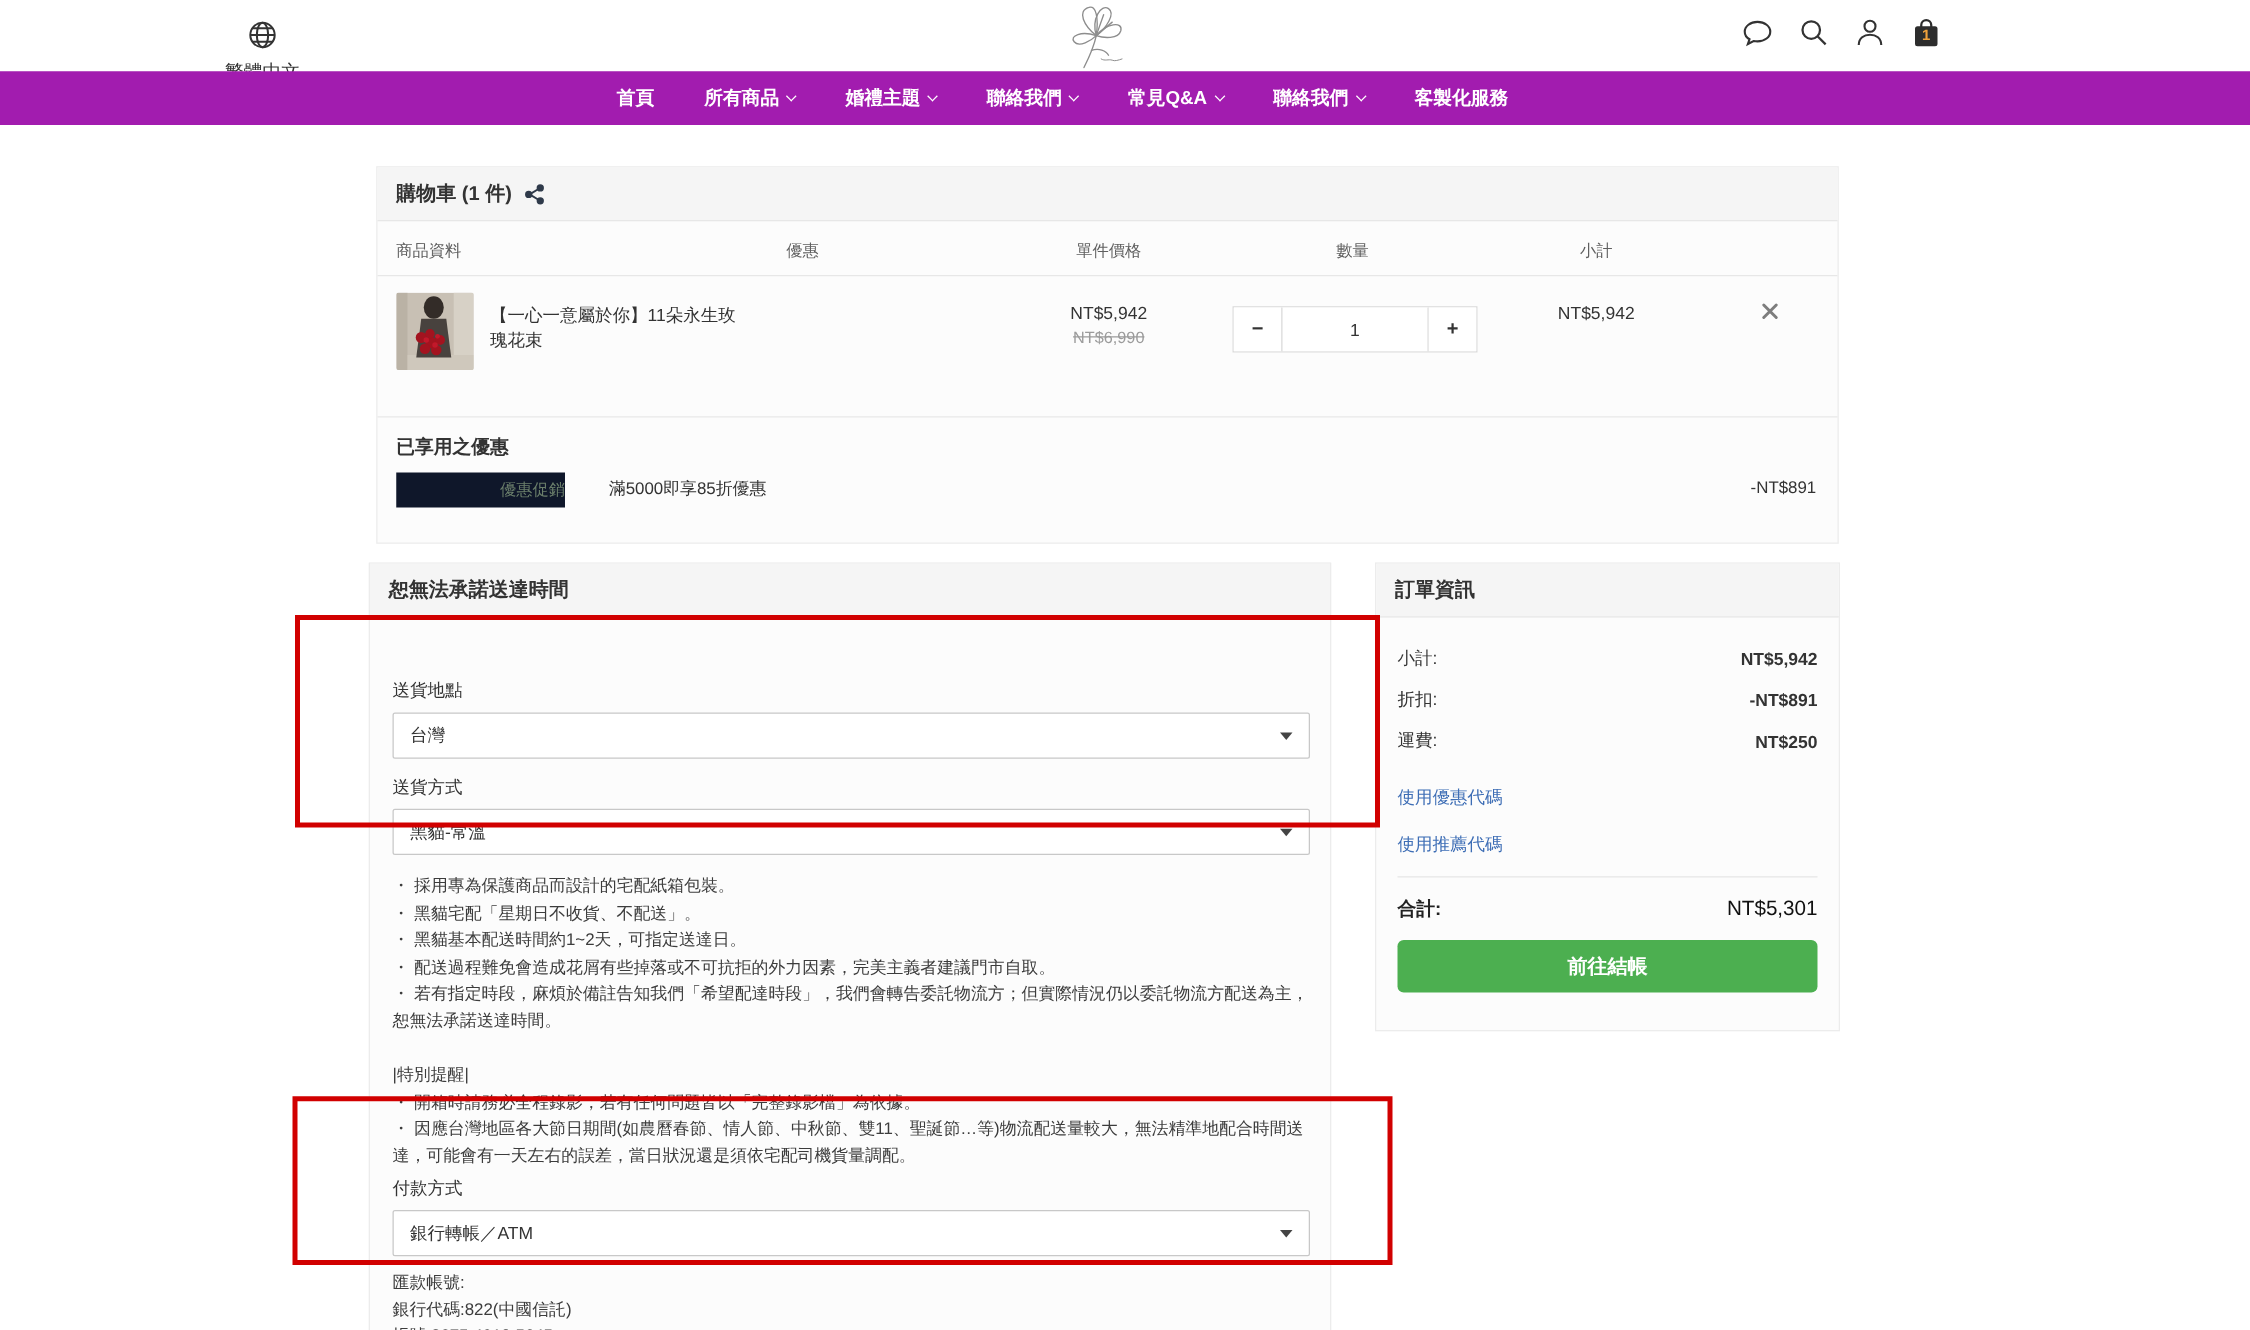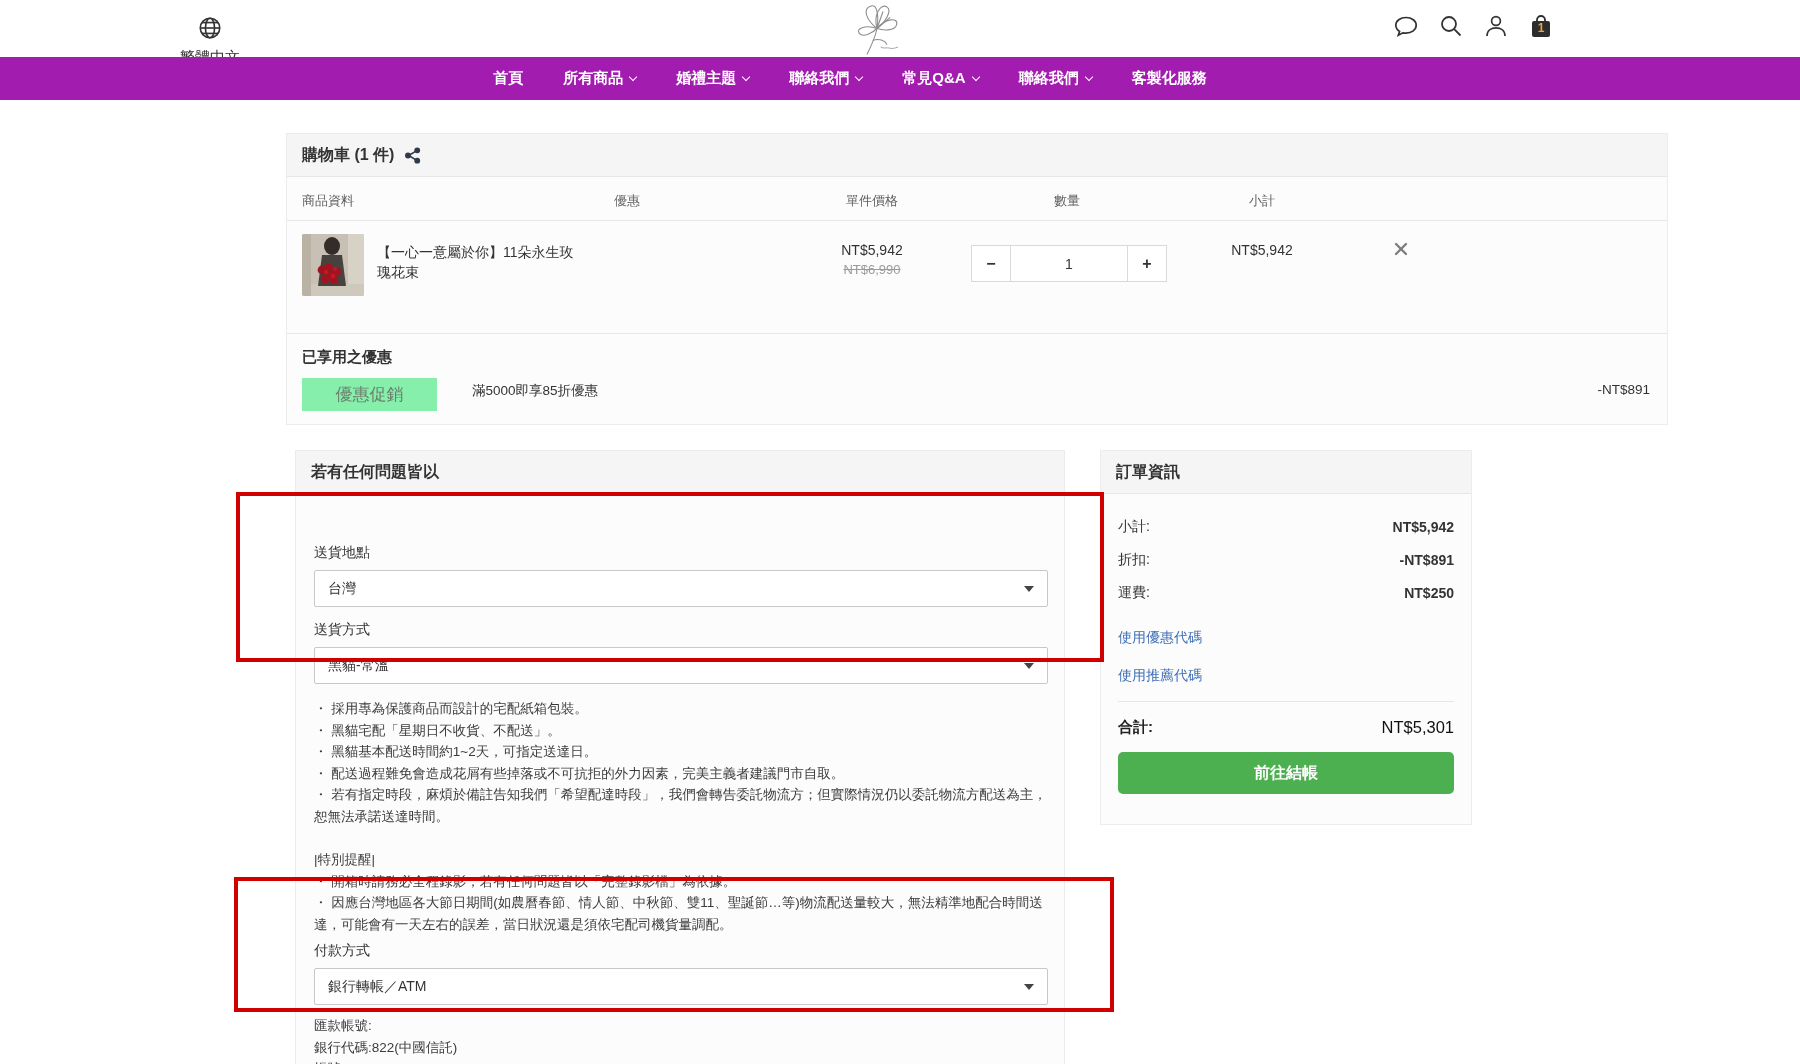--- a/index.html
+++ b/index.html
@@ -19,21 +19,21 @@
   .bag-num { position:absolute; left:0; top:8px; width:26px; text-align:center; font-size:12px; font-weight:bold; color:#efa13c; }
   
   .navbar { position:absolute; left:0; top:57px; width:1800px; height:43px; background:#a21caf; }
   .navbar-inner { position:absolute; left:0; top:0; width:1700px; height:43px; display:flex; justify-content:center; align-items:center; }
   .nav-item { display:flex; align-items:center; gap:7px; padding:0 20px; color:#fff; font-size:15px; font-weight:bold; height:43px; cursor:pointer; }
   .chev-w { display:inline-block; width:6px; height:6px; border-right:1.6px solid #fff; border-bottom:1.6px solid #fff; transform:rotate(45deg); margin-top:-3px; }
   
   .panel { position:absolute; background:#fcfcfc; border:1px solid #ececec; }
   .panel-head { height:43px; display:flex; align-items:center; padding:0 15px; background:#f5f5f5; border-bottom:1px solid #e7e7e7; font-size:16px; font-weight:bold; color:#333; }
   
-  .cart-panel { left:286px; top:133px; width:1382px; padding-bottom:6px; }
+  .cart-panel { left:301px; top:133px; width:1170px; padding-bottom:16px; }
   .share-ic { margin-left:10px; cursor:pointer; }
   .table-head { position:relative; height:44px; border-bottom:1px solid #e7e7e7; font-size:13px; color:#5f5f5f; }
   .table-head span { position:absolute; top:15px; }
   .th-product { left:15px; }
   .th-offer  { left:300px; width:80px; text-align:center; }
   .th-price  { left:525px; width:120px; text-align:center; }
   .th-qty    { left:730px; width:100px; text-align:center; }
   .th-sub    { left:925px; width:100px; text-align:center; }
   .product-row { position:relative; height:112px; }
   .thumb { position:absolute; left:15px; top:13px; width:62px; height:62px; border-radius:2px; overflow:hidden; }
@@ -42,21 +42,21 @@
   .p-price .cur { font-size:14px; color:#333; }
   .p-price .orig { font-size:13px; color:#9b9b9b; text-decoration:line-through; margin-top:4px; }
   .stepper { position:absolute; left:684px; top:24px; width:196px; height:37px; display:flex; border:1px solid #d9d9d9; background:#fff; }
   .step-btn { width:39px; height:100%; border:none; background:#fff; font-size:16px; font-weight:bold; color:#333; cursor:pointer; }
   .qty-input { width:118px; height:100%; border:none; border-left:1px solid #d9d9d9; border-right:1px solid #d9d9d9; text-align:center; font-size:14px; color:#333; font-family:inherit; }
   .p-sub { position:absolute; left:925px; top:21px; width:100px; text-align:center; font-size:14px; color:#333; }
   .remove-btn { position:absolute; left:1106px; top:20px; width:16px; height:16px; cursor:pointer; }
   .cart-divider { border-top:1px solid #e7e7e7; }
   .promo-head { padding:14px 15px 5px; font-size:15px; font-weight:bold; color:#333; }
   .promo-row { position:relative; height:46px; }
-  .promo-badge { position:absolute; left:15px; top:6px; width:135px; padding:5px 0; text-align:center; background:#86efac; color:#6b7f6b; font-size:17px; }
+  .promo-badge { position:absolute; left:15px; top:6px; width:135px; padding:5px 0; text-align:right; background:#0f172a; color:#6b7f6b; font-size:13px; }
   .promo-desc { position:absolute; left:185px; top:10px; font-size:13.5px; color:#333; }
   .promo-amt { position:absolute; right:17px; top:10px; font-size:13.5px; color:#333; }
   
   .delivery-panel { left:295px; top:450px; width:770px; height:630px; }
   .delivery-body { position:relative; height:585px; }
   .field-label { font-size:14px; color:#333; }
   .select-box { margin-top:8px; height:37px; border:1px solid #c8c8c8; border-radius:2px; background:#fff; display:flex; align-items:center; justify-content:space-between; padding:0 13px; font-size:14px; color:#333; cursor:pointer; }
   .caret { width:0; height:0; border-left:5px solid transparent; border-right:5px solid transparent; border-top:6px solid #444; }
   .ship-fields { position:absolute; left:18px; top:50px; width:734px; }
   .lbl2 { margin-top:14px; }
@@ -239,21 +239,21 @@
   <div class="promo-head">已享用之優惠</div>
   <div class="promo-row">
     <span class="promo-badge">優惠促銷</span>
     <span class="promo-desc">滿5000即享85折優惠</span>
     <span class="promo-amt">-NT$891</span>
   </div>
 </section>
 
 <section class="panel delivery-panel">
   <div class="panel-head">
-    <span>若有任何問題皆以</span>
+    <span>恕無法承諾送達時間</span>
   </div>
   <div class="delivery-body">
 
     <div class="ship-fields">
       <div class="field-label">送貨地點</div>
       <div class="select-box">
         <span>台灣</span>
         <span class="caret"></span>
       </div>
       <div class="field-label lbl2">送貨方式</div>

